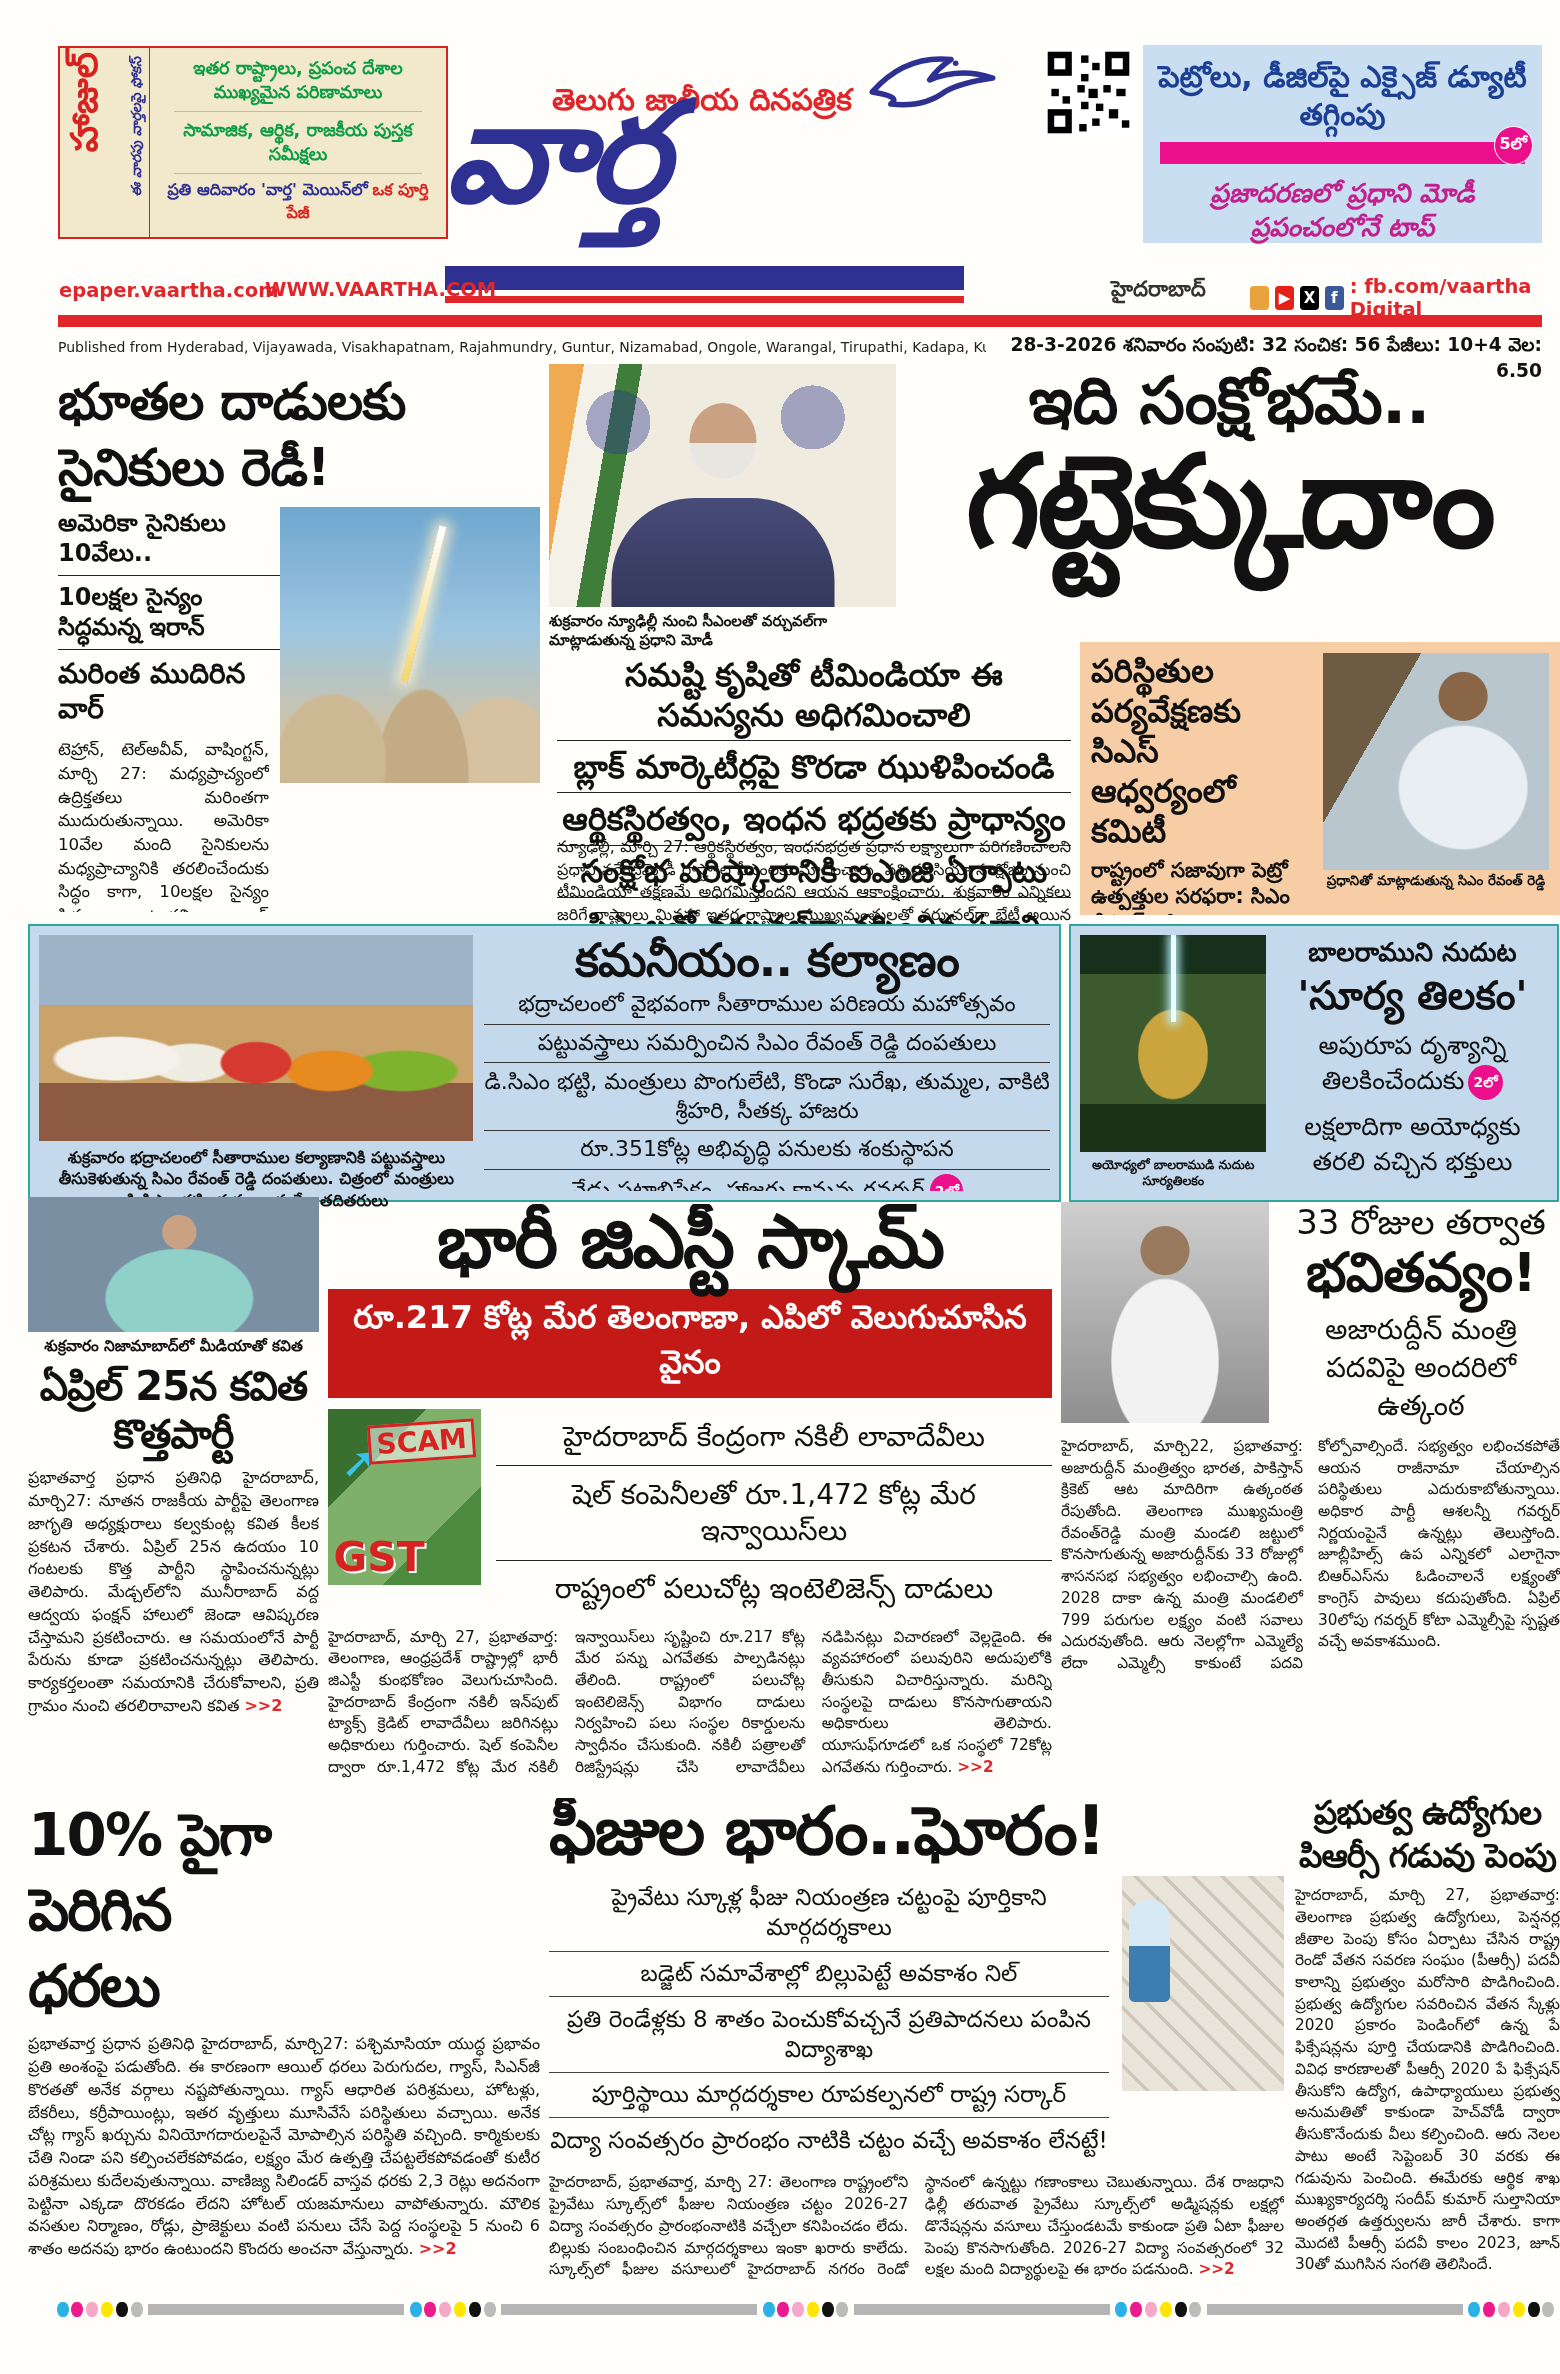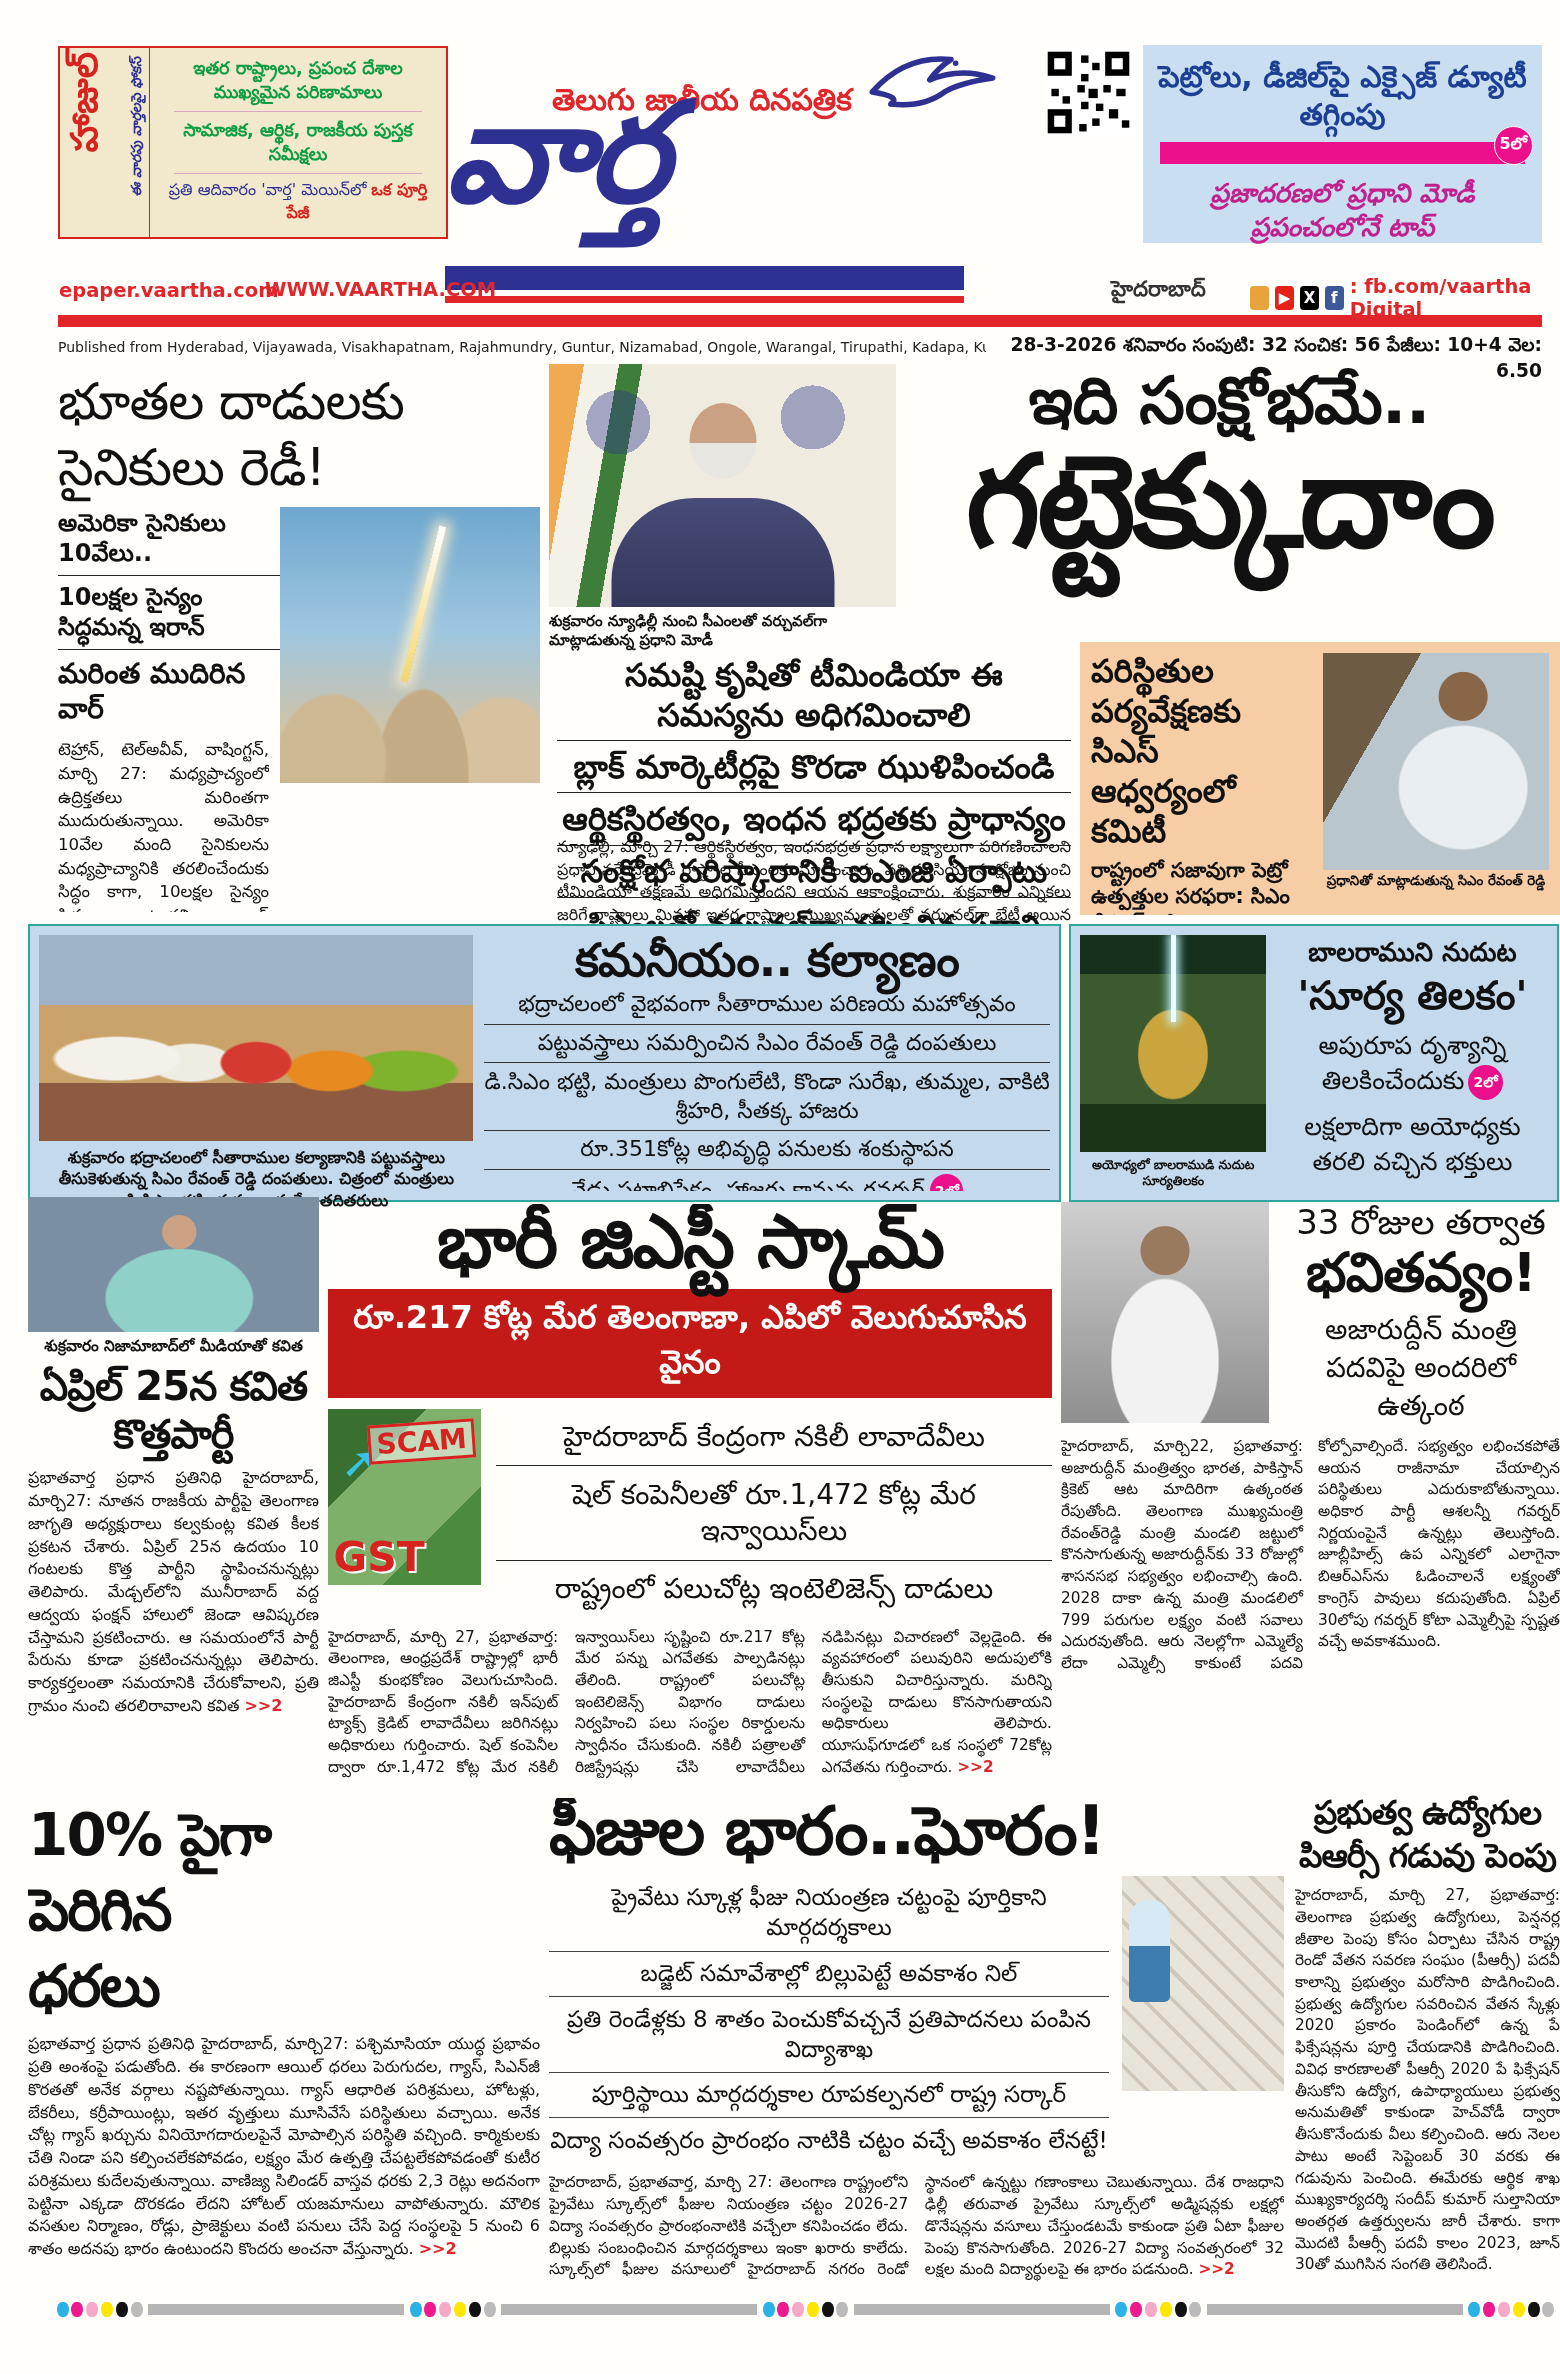--- a/index.html
+++ b/index.html
@@ -15,21 +15,21 @@
   .promo-box{left:58px;top:46px;width:390px;height:193px;background:#f2e9cd;border:2.8px solid #d6231f;
              box-sizing:border-box;display:flex;}
   .promo-side{width:89px;border-right:1.9px solid #d6231f;position:relative;overflow:hidden;}
   .promo-vert{position:absolute;left:5.6px;top:3.7px;writing-mode:vertical-rl;transform:rotate(180deg);
               color:#d6231f;font-weight:800;font-size:37px;line-height:1;}
   .promo-vert2{position:absolute;right:3.7px;top:9.3px;writing-mode:vertical-rl;transform:rotate(180deg);
                color:#2e3192;font-weight:bold;font-size:14px;font-style:italic;}
   .promo-main{flex:1;padding:9.3px 7.4px;text-align:center;overflow:hidden;}
   .promo-line{color:#0f9d43;font-weight:bold;font-size:17.6px;line-height:1.35;}
   .promo-hr{border:none;border-top:1.9px solid #d9a7c7;margin:6.5px 16.7px;}
-  .promo-blue{color:#2e3192;font-weight:normal;font-size:16px;}
+  .promo-blue{color:#2e3192;font-weight:bold;font-size:16px;}
   .promo-red{color:#d6231f;font-weight:bold;font-size:16px;}
   .tagline{left:552px;top:82px;color:#e0262b;font-weight:800;font-size:30px;}
   .logo-text{left:445px;top:77px;width:612px;text-align:left;color:#2e3192;font-weight:800;
              font-size:139px;line-height:1.1;letter-spacing:-3.7px;font-style:italic;}
   .logo-bar{left:445px;top:266px;width:519px;height:24px;background:#2e3192;}
   .logo-redline{left:445px;top:296px;width:519px;height:6.5px;background:#e0262b;}
   .dove{left:863px;top:41px;}
   .qr{left:1044px;top:48px;width:89px;height:89px;background:#fff;}
   .excise-box{left:1143px;top:45px;width:399px;height:198px;background:#c9def1;box-sizing:border-box;
               padding:13px 13px 7.4px;text-align:center;}
@@ -40,21 +40,21 @@
   .weblink{color:#e0262b;font-weight:800;font-size:19.5px;}
   .city{left:1111px;top:276px;font-size:21.3px;font-weight:bold;color:#333;}
   .socials{left:1250px;top:275px;display:flex;align-items:center;gap:5.6px;}
   .sicon{width:24px;height:24px;border-radius:3.7px;display:inline-flex;align-items:center;justify-content:center;
          color:#fff;font-weight:bold;font-size:15px;font-family:"DejaVu Sans",sans-serif;}
   .red-rule{left:58px;top:315px;width:1484px;height:12px;background:#e0262b;}
   .publine{left:58px;top:339px;width:928px;font-size:14px;color:#222;white-space:nowrap;overflow:hidden;}
   .dateline{left:985px;top:334px;width:557px;text-align:right;font-size:18.6px;font-weight:bold;}
   
   .soldiers{left:58px;top:369px;width:482px;height:543px;overflow:hidden;}
-  .soldiers-head{font-size:51px;font-weight:400;line-height:1.3;letter-spacing:-0.9px;margin:0;}
+  .soldiers-head{font-size:51px;font-weight:700;line-height:1.3;letter-spacing:-0.9px;margin:0;}
   .missile-photo{float:right;width:260px;height:276px;margin:5.6px 0 7.4px 11px;
      background:
        radial-gradient(ellipse at 20% 92%, #cdb894 0 18%, transparent 19%),
        radial-gradient(ellipse at 55% 97%, #c2ab85 0 22%, transparent 23%),
        radial-gradient(ellipse at 85% 90%, #d6c1a0 0 16%, transparent 17%),
        linear-gradient(180deg,#6fa7cf 0%,#9ec6e0 45%,#cfc3a8 80%,#b9a683 100%);}
   .missile-streak{position:absolute;left:54%;top:6%;width:6.5px;height:58%;transform:rotate(14deg);
      background:linear-gradient(#fff,#f5d76e);box-shadow:0 0 13px 4.6px rgba(255,240,200,.9);}
   .soldiers .deck{font-size:24px;font-weight:bold;padding:6.5px 0;border-bottom:1.9px solid #222;line-height:1.25;}
   .soldiers .deck.last{font-size:28px;font-weight:800;border-bottom:none;}

